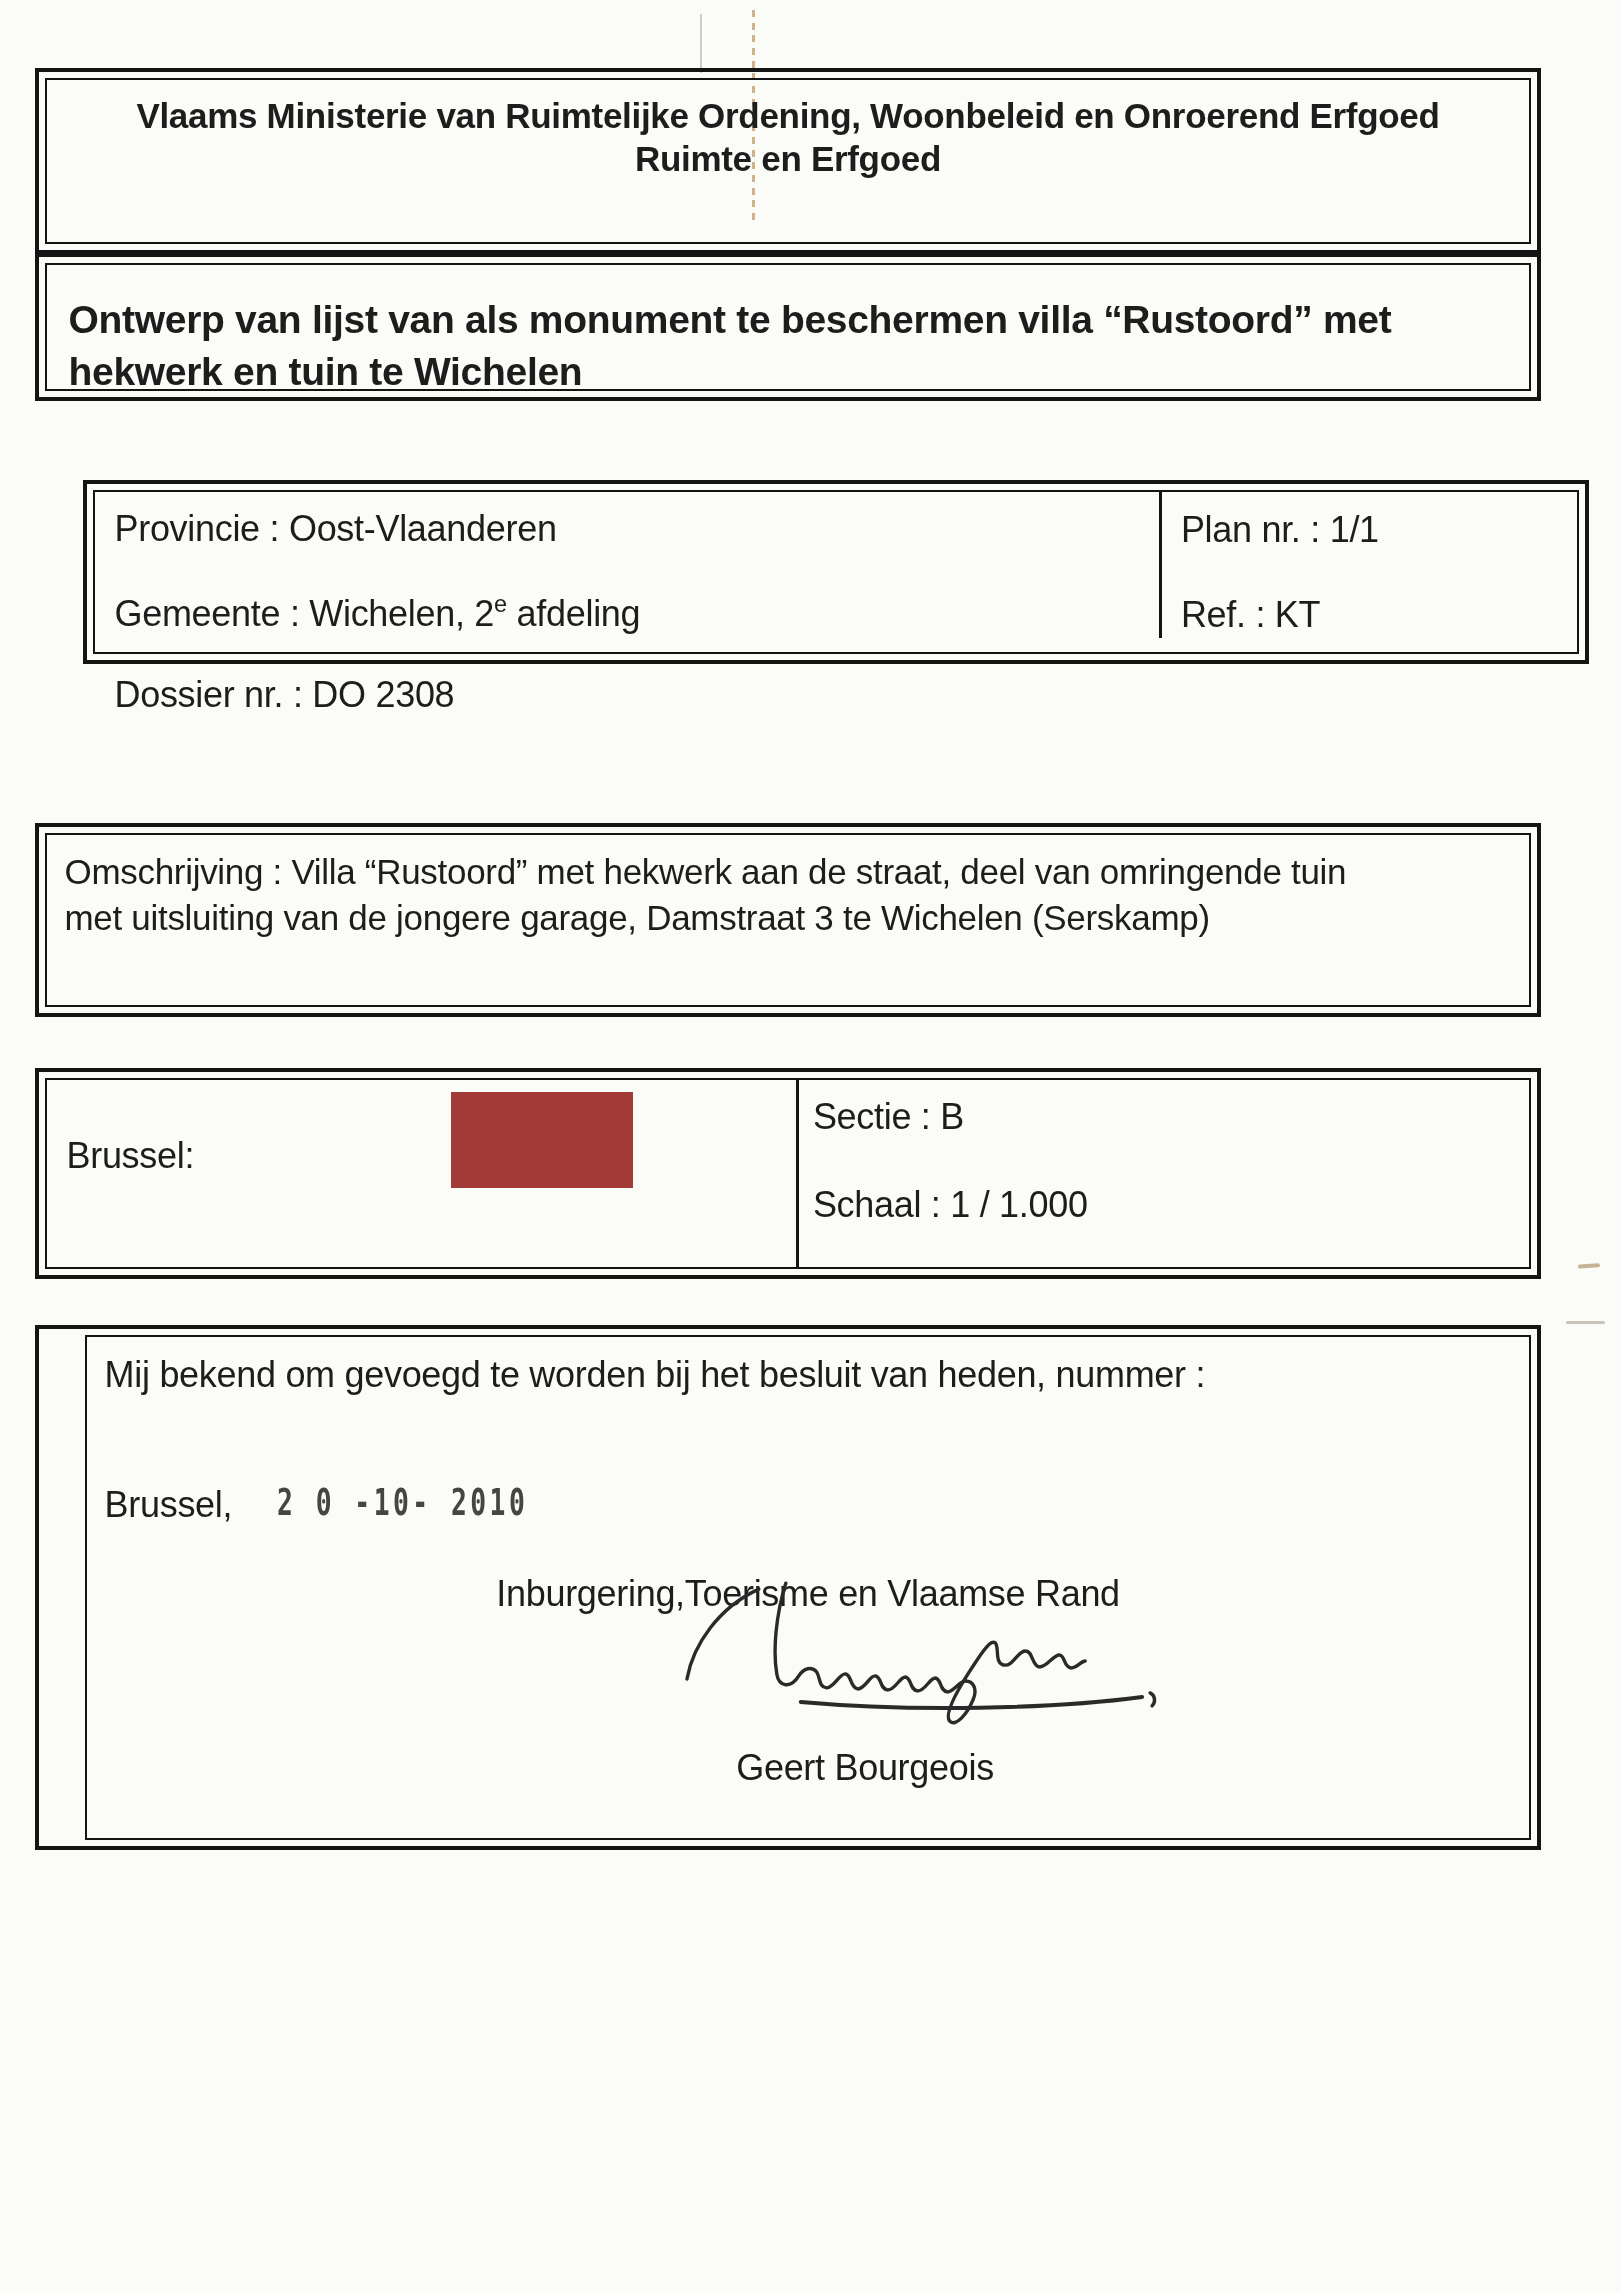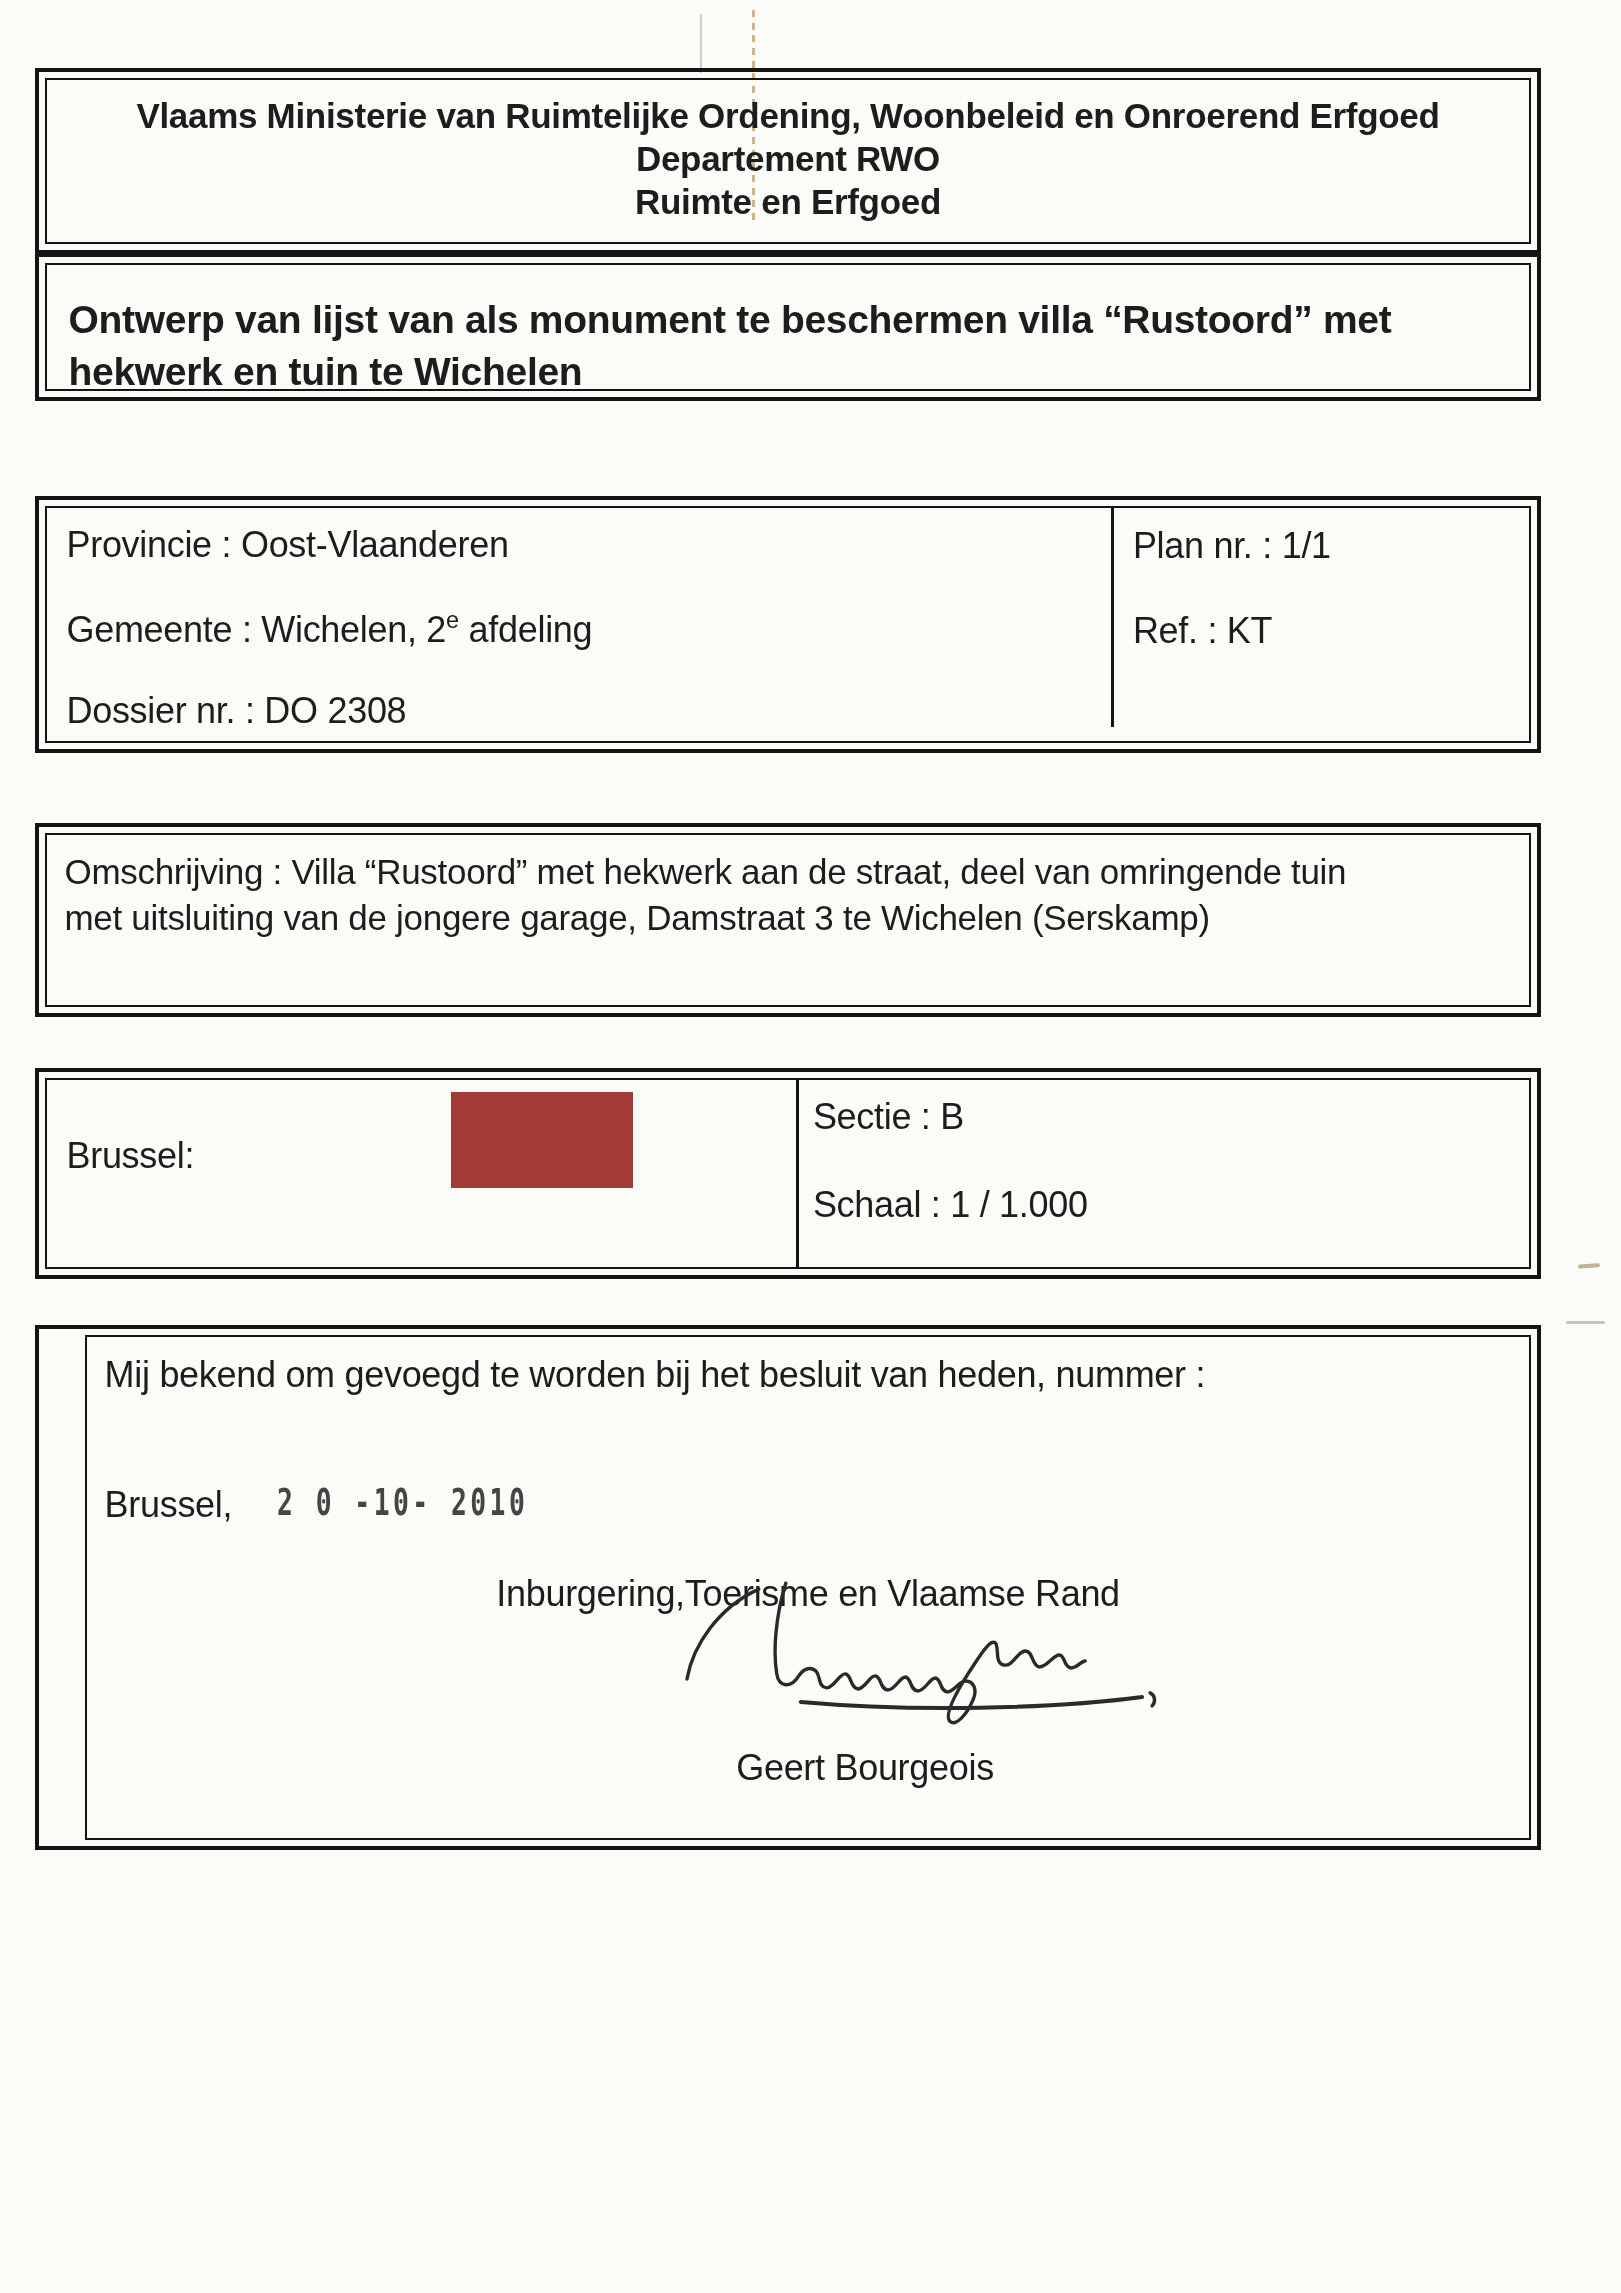--- a/index.html
+++ b/index.html
@@ -19,21 +19,21 @@
   }
   
   #box-header{top:68px;height:186px;}
   #box-header .box-inner{text-align:center;padding-top:13.7px;}
   .hdr-line{font-weight:700;font-size:35px;line-height:43px;letter-spacing:-0.3px;}
   
   #box-title{top:253px;height:148px;}
   #box-title .box-inner{padding:29px 9.8px 0 21.6px;}
   .title-line{font-weight:700;font-size:39px;line-height:52px;letter-spacing:-0.3px;}
   
-  #box-info{top:496px;height:257px;}
+  #box-info{top:480px;height:184px;margin-left:48px;}
   .cell-text{position:absolute;font-size:36px;white-space:nowrap;letter-spacing:-0.3px;}
   #info-l1{left:19.6px;top:15.7px;}
   #info-l2{left:19.6px;top:99px;}
   #info-l3{left:19.6px;top:182px;}
   #info-divider{position:absolute;left:1064px;top:0;bottom:13.7px;width:2.9px;background:#141414;}
   #info-r1{left:1086px;top:17.6px;}
   #info-r2{left:1086px;top:102px;}
   sup.afd{font-size:23.5px;vertical-align:13.7px;}
   
   #box-omschrijving{top:823px;height:194px;}
@@ -76,21 +76,20 @@
 <body>
 
 <div class="crease" id="crease-main"></div>
 <div class="crease" id="crease-faint"></div>
 <div id="artifact-dash1"></div>
 <div id="artifact-dash2"></div>
 
 <div class="box" id="box-header">
   <div class="box-inner">
     <div class="hdr-line">Vlaams Ministerie van Ruimtelijke Ordening, Woonbeleid en Onroerend Erfgoed</div>
-    <div class="hdr-line">Departement RWO</div>
     <div class="hdr-line">Ruimte en Erfgoed</div>
   </div>
 </div>
 
 <div class="box" id="box-title">
   <div class="box-inner">
     <div class="title-line">Ontwerp van lijst van als monument te beschermen villa “Rustoord” met</div>
     <div class="title-line">hekwerk en tuin te Wichelen</div>
   </div>
 </div>

